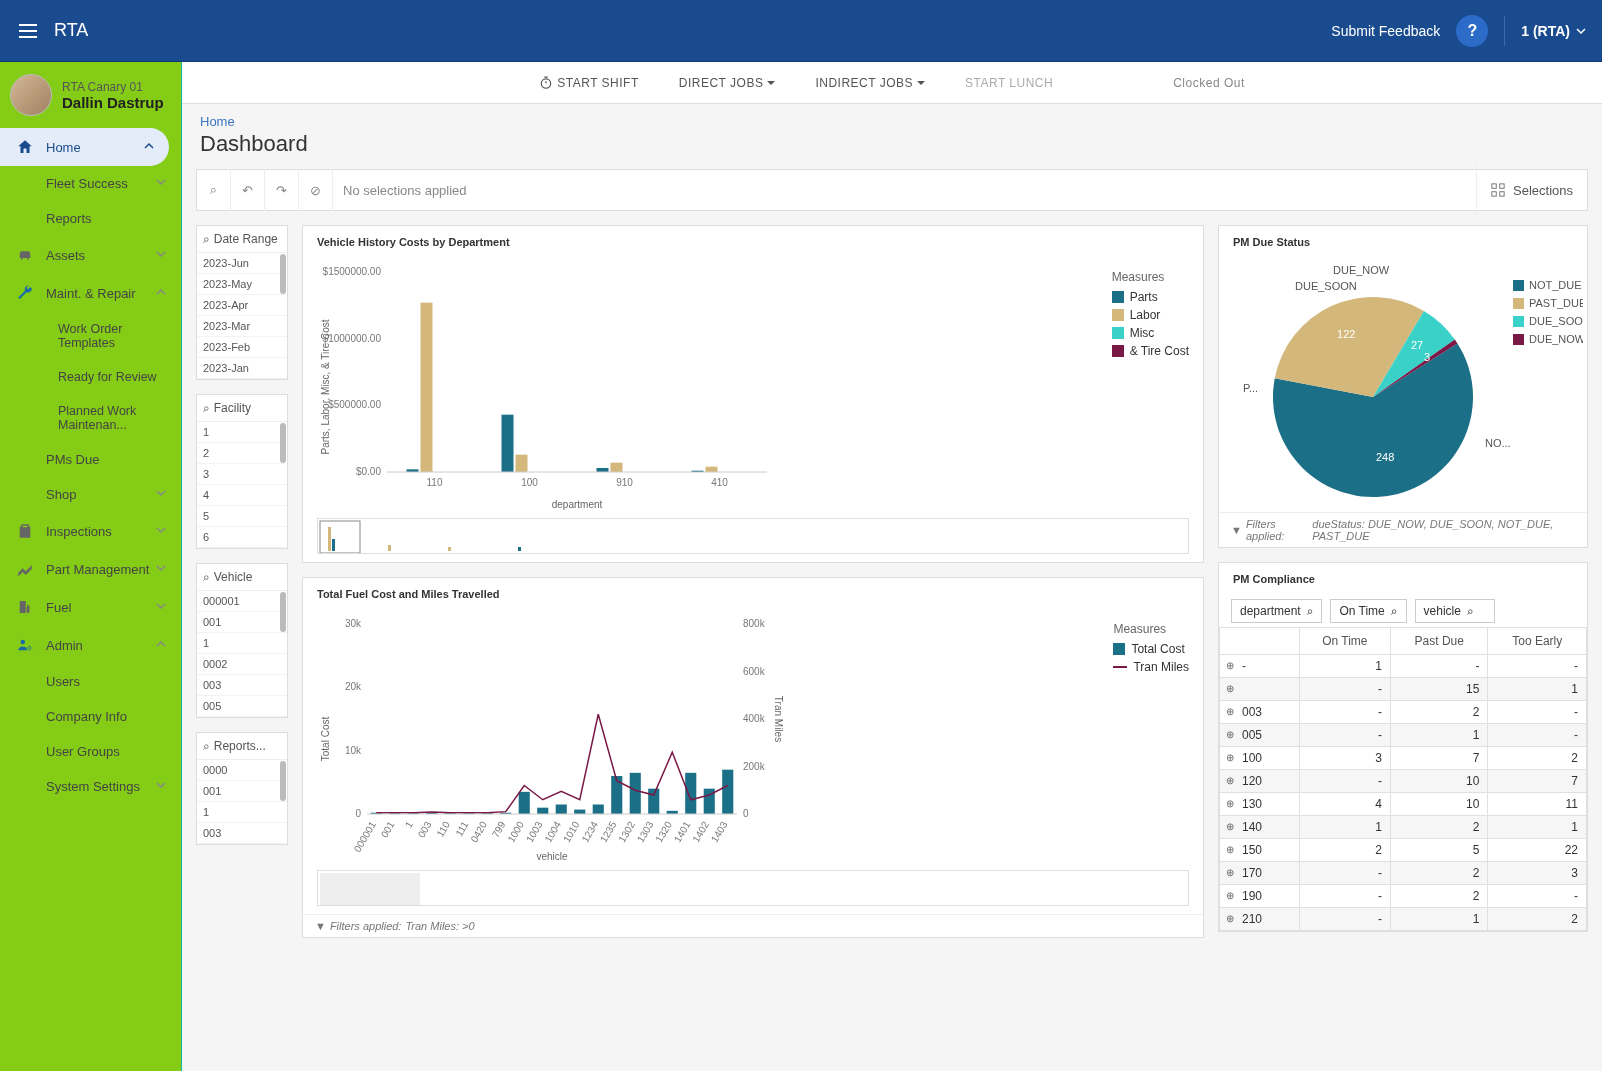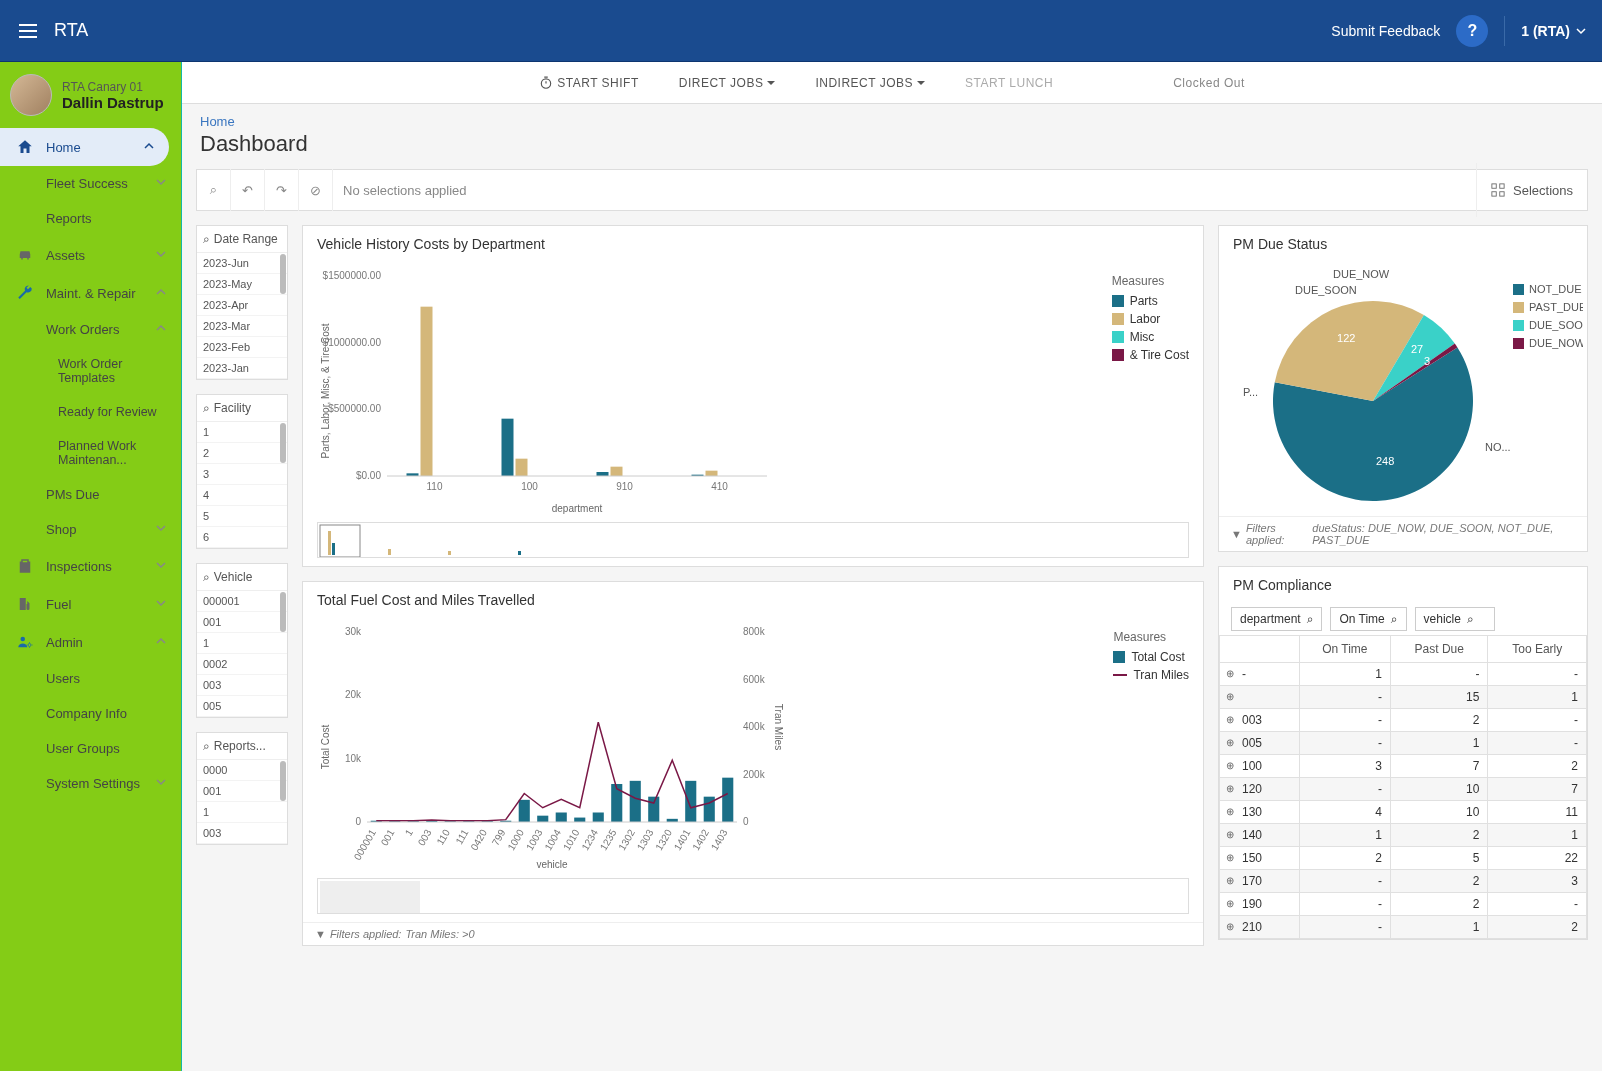--- a/index.html
+++ b/index.html
@@ -40,21 +40,21 @@
 .filterbar .noselect{padding-left:10px;color:#888;flex:1}
 .filterbar .selbtn{padding:0 14px;border-left:1px solid #eee;height:54px;display:flex;align-items:center;gap:8px;color:#555}
 .dash{display:flex;gap:14px;padding:14px}
 .filtercol{width:92px;display:flex;flex-direction:column;gap:14px}
 .filterbox{background:#fff;border:1px solid #ddd;position:relative}
 .filterbox .hdr{display:flex;align-items:center;gap:4px;padding:6px 6px;border-bottom:1px solid #eee;font-size:12px;color:#555}
 .filterbox .row{padding:4px 6px;font-size:11px;color:#555;border-bottom:1px solid #f3f3f3}
 .filterbox .sb{position:absolute;right:1px;top:28px;width:6px;height:40px;background:#bbb;border-radius:3px}
 .chartcol{flex:1;display:flex;flex-direction:column;gap:14px}
 .card{background:#fff;border:1px solid #ddd;position:relative}
-.card-title{padding:10px 14px;font-size:14px;font-weight:400;color:#333}
+.card-title{padding:10px 14px;font-size:11px;font-weight:700;color:#333}
 .chartarea{padding:4px 14px 8px;position:relative}
 .legend{position:absolute;right:14px;top:12px;font-size:12px}
 .legend .head{color:#666;margin-bottom:6px}
 .legend .row{display:flex;align-items:center;gap:6px;margin-bottom:4px}
 .swatch{width:12px;height:12px}
 .axis{font-size:10px;fill:#777}
 .axislabel{font-size:10px;fill:#666}
 .filtersapplied{border-top:1px solid #eee;padding:5px 12px;font-size:11px;color:#777;font-style:italic;display:flex;align-items:center;gap:4px}
 .rightcol{width:370px;display:flex;flex-direction:column;gap:14px}
 .pie-labels text{font-size:11px;fill:#555}
@@ -144,26 +144,20 @@
         <span class="icon">
             <svg viewBox="0 0 24 24" fill="#1a6aa8">
               <path d="M21 6a5 5 0 01-7 5L5 20l-2-2 9-9a5 5 0 015-7l-3 3 2 2 3-3z"></path>
             </svg>
           </span>
         <span>Maint. &amp; Repair</span>
         <span class="chev"><svg viewBox="0 0 12 12">
               <path d="M2 8l4-4 4 4" stroke="#888" fill="none" stroke-width="1.5"></path>
             </svg></span>
       </div>
-      <div class="nav-sub">
-        <span>Work Orders</span>
-        <span class="chev"><svg viewBox="0 0 12 12">
-              <path d="M2 8l4-4 4 4" stroke="#888" fill="none" stroke-width="1.5"></path>
-            </svg></span>
-      </div>
       <div class="nav-subsub">
           <span>Work Order Templates</span>
         </div>
       <div class="nav-subsub">
           <span>Ready for Review</span>
         </div>
       <div class="nav-subsub">
           <span>Planned Work Maintenan...</span>
         </div>
       <div class="nav-sub">
@@ -176,20 +170,31 @@
             </svg></span>
       </div>
 
       <div class="nav-item">
         <span class="icon">
             <svg viewBox="0 0 24 24" fill="#666">
               <path d="M7 3h10v3h2v15H5V6h2zM9 5v2h6V5z"></path>
             </svg>
           </span>
         <span>Inspections</span>
+        <span class="chev"><svg viewBox="0 0 12 12">
+              <path d="M2 4l4 4 4-4" stroke="#888" fill="none" stroke-width="1.5"></path>
+            </svg></span>
+      </div>
+      <div class="nav-item">
+        <span class="icon">
+            <svg viewBox="0 0 24 24" fill="#666">
+              <path d="M3 17l6-6 4 4 8-8v5l-8 8-4-4-6 6z"></path>
+            </svg>
+          </span>
+        <span>Part Management</span>
         <span class="chev"><svg viewBox="0 0 12 12">
               <path d="M2 4l4 4 4-4" stroke="#888" fill="none" stroke-width="1.5"></path>
             </svg></span>
       </div>
       <div class="nav-item">
         <span class="icon">
             <svg viewBox="0 0 24 24" fill="#666">
               <path d="M5 4h8v16H5zm10 4l3 3v7a2 2 0 01-4 0v-6h1z"></path>
             </svg>
           </span>

